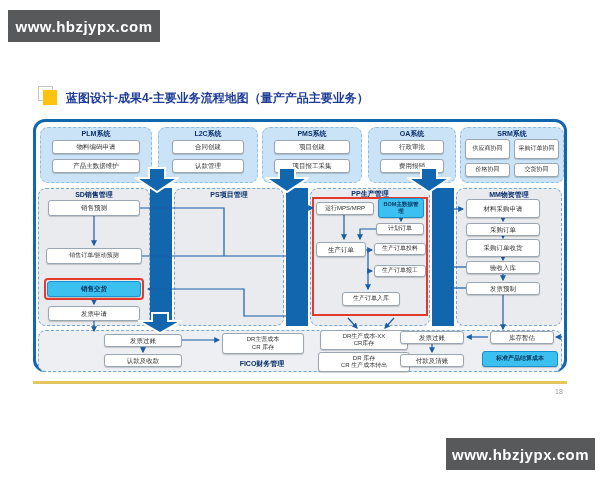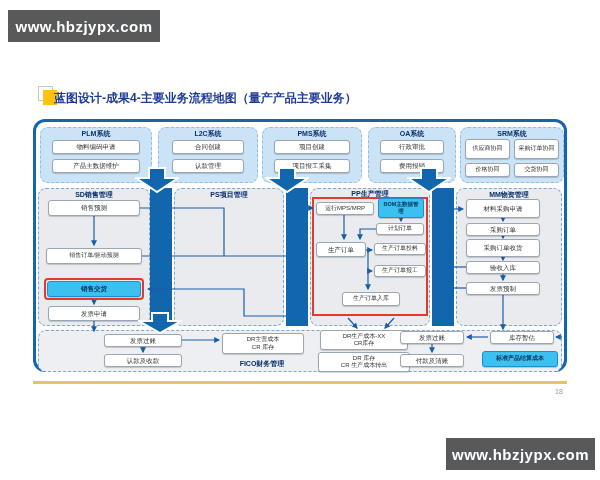--- a/index.html
+++ b/index.html
@@ -30,21 +30,21 @@
 
 <div class="page">
 
   <div class="abs wm" style="left:8px;top:10px;width:152px;height:32px;">www.hbzjypx.com</div>
   <div class="abs wm" style="left:446px;top:438px;width:149px;height:32px;">www.hbzjypx.com</div>
 
   <div class="abs" style="left:38px;top:85px;width:22px;height:22px;">
     <div class="abs" style="left:0;top:1px;width:13px;height:13px;background:#fff;border:1px solid #c6c6c6;"></div>
     <div class="abs" style="left:5px;top:5px;width:14px;height:15px;background:#ffc20e;"></div>
   </div>
-  <div class="abs slide-title" style="left:54px;top:90px;">蓝图设计-成果4-主要业务流程地图（量产产品主要业务）</div>
+  <div class="abs slide-title" style="left:66px;top:90px;">蓝图设计-成果4-主要业务流程地图（量产产品主要业务）</div>
 
   <div class="abs outer" style="left:33px;top:119px;width:534px;height:253px;"></div>
 
   <div class="abs sys-panel" style="left:40px;top:127px;width:112px;height:56px;"></div>
   <div class="abs sec-title" style="left:40px;top:129px;width:112px;">PLM系统</div>
   <div class="abs wbox" style="left:52px;top:140px;width:88px;height:14px;">物料编码申请</div>
   <div class="abs wbox" style="left:52px;top:159px;width:88px;height:14px;">产品主数据维护</div>
 
   <div class="abs sys-panel" style="left:158px;top:127px;width:100px;height:56px;"></div>
   <div class="abs sec-title" style="left:158px;top:129px;width:100px;">L2C系统</div>

